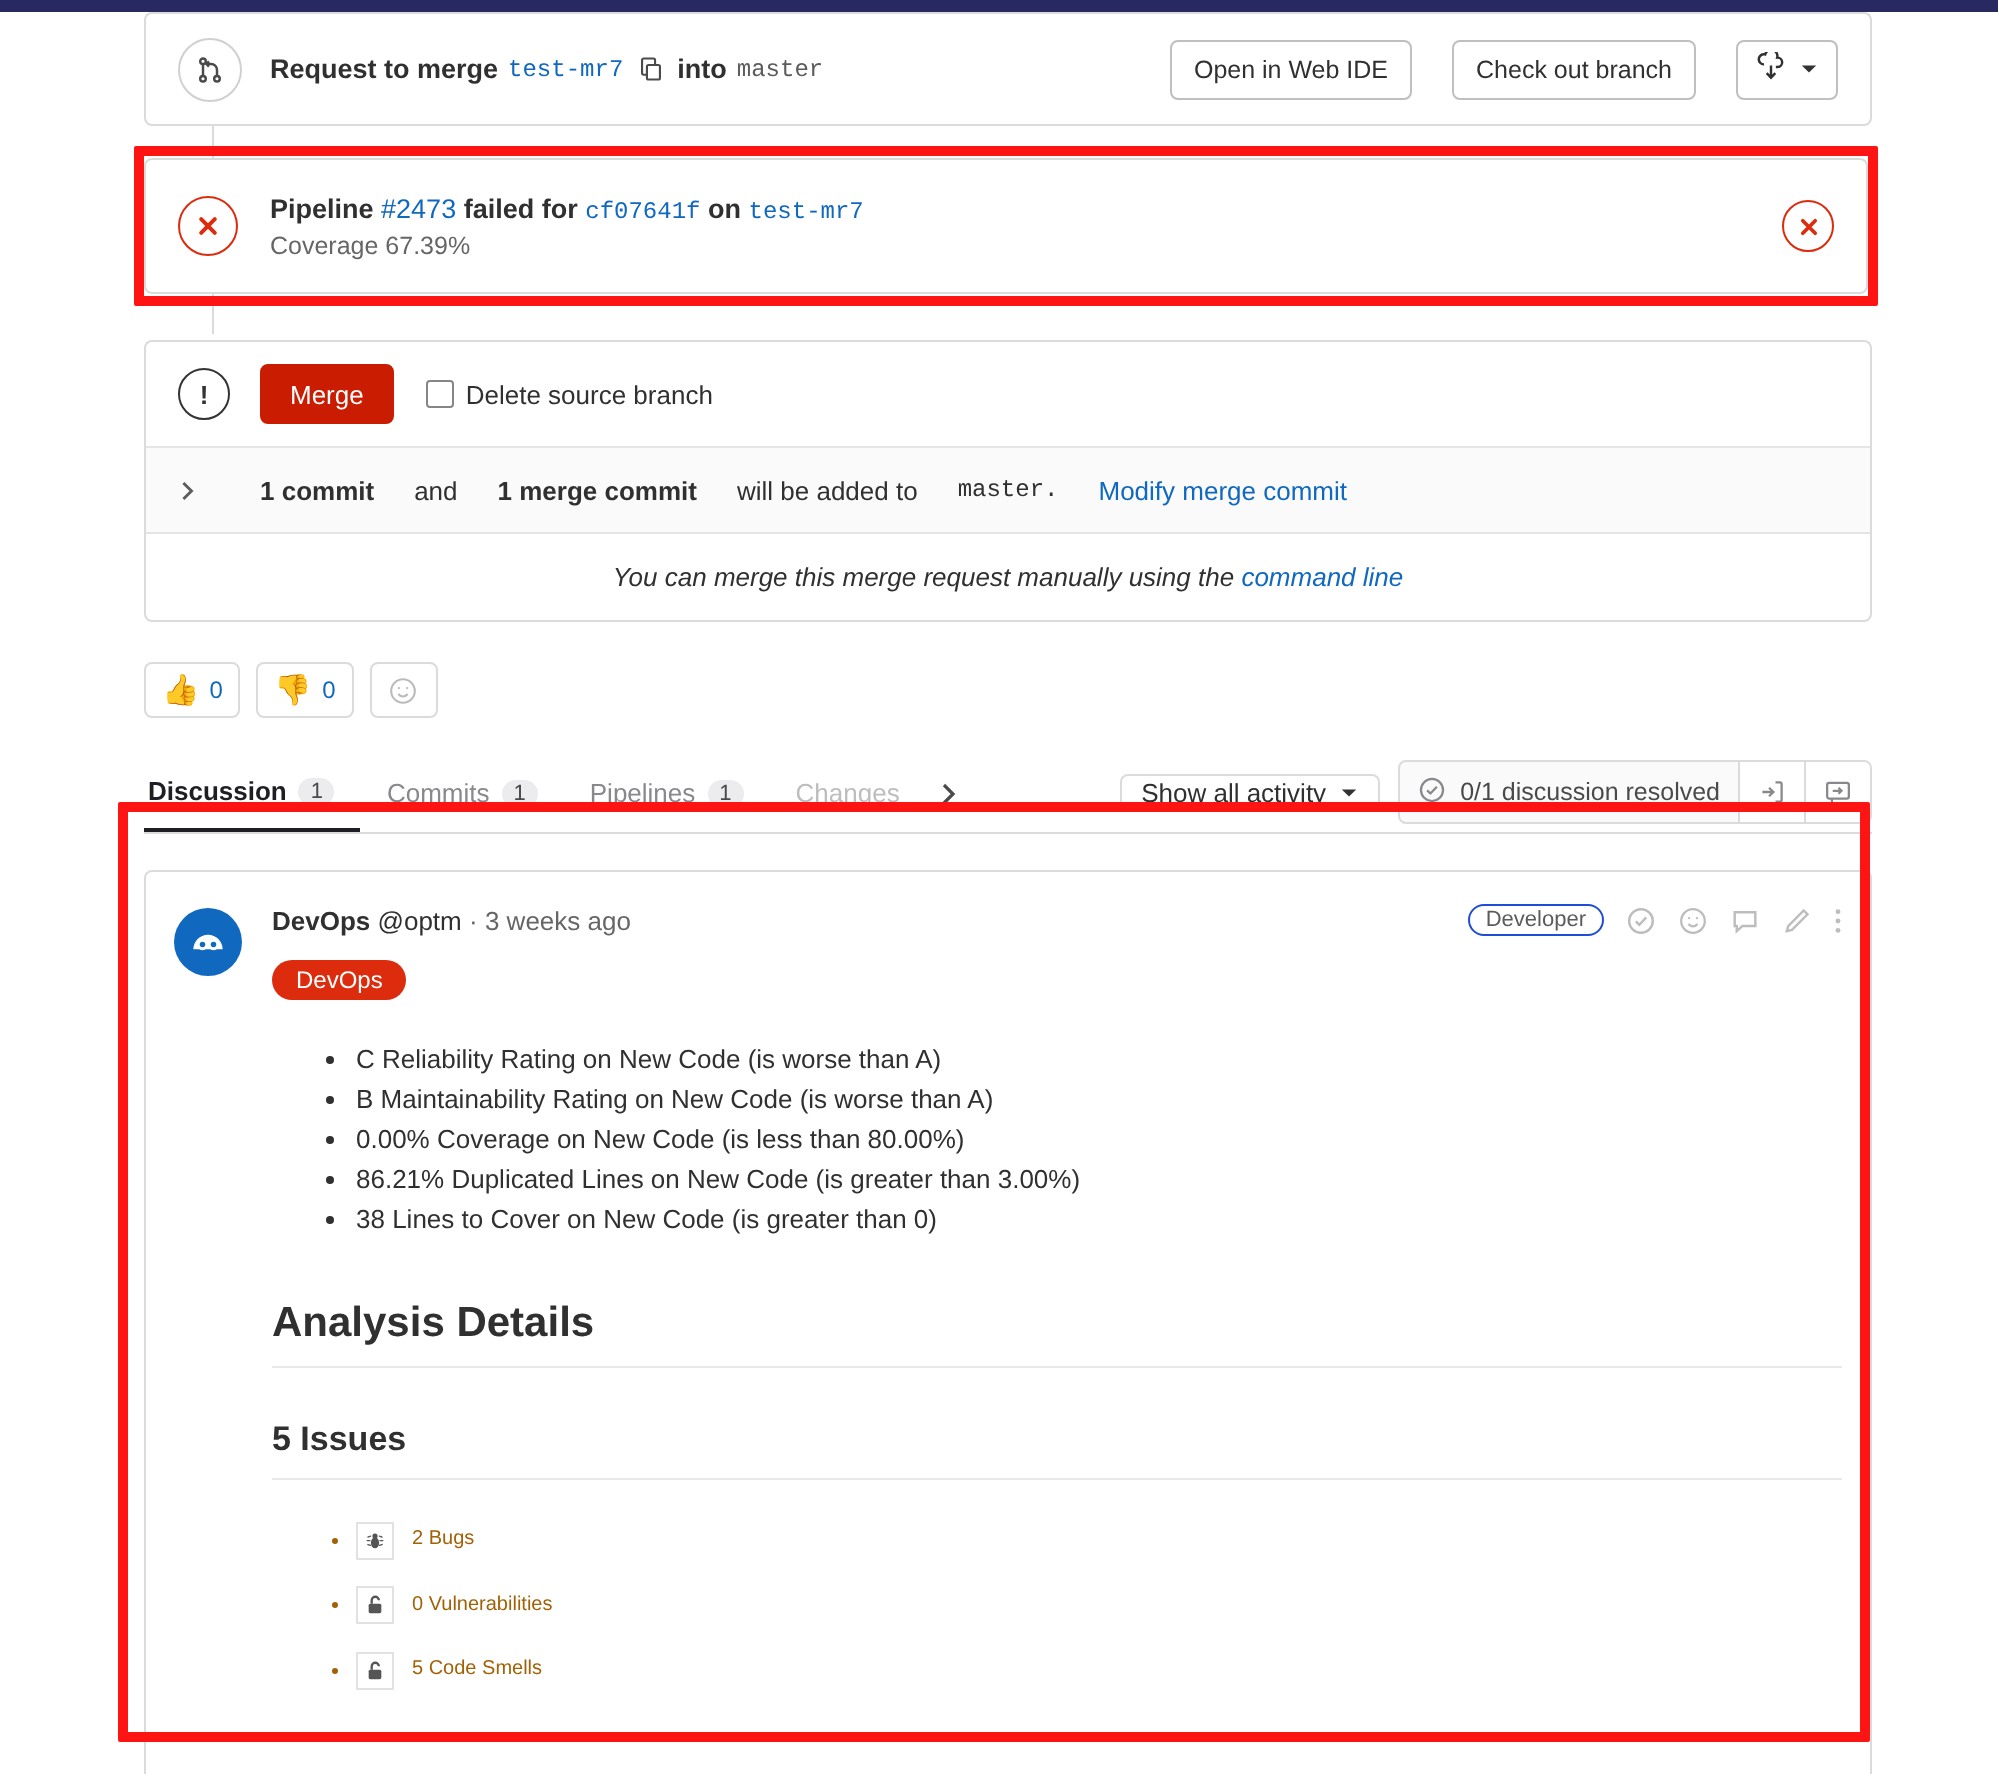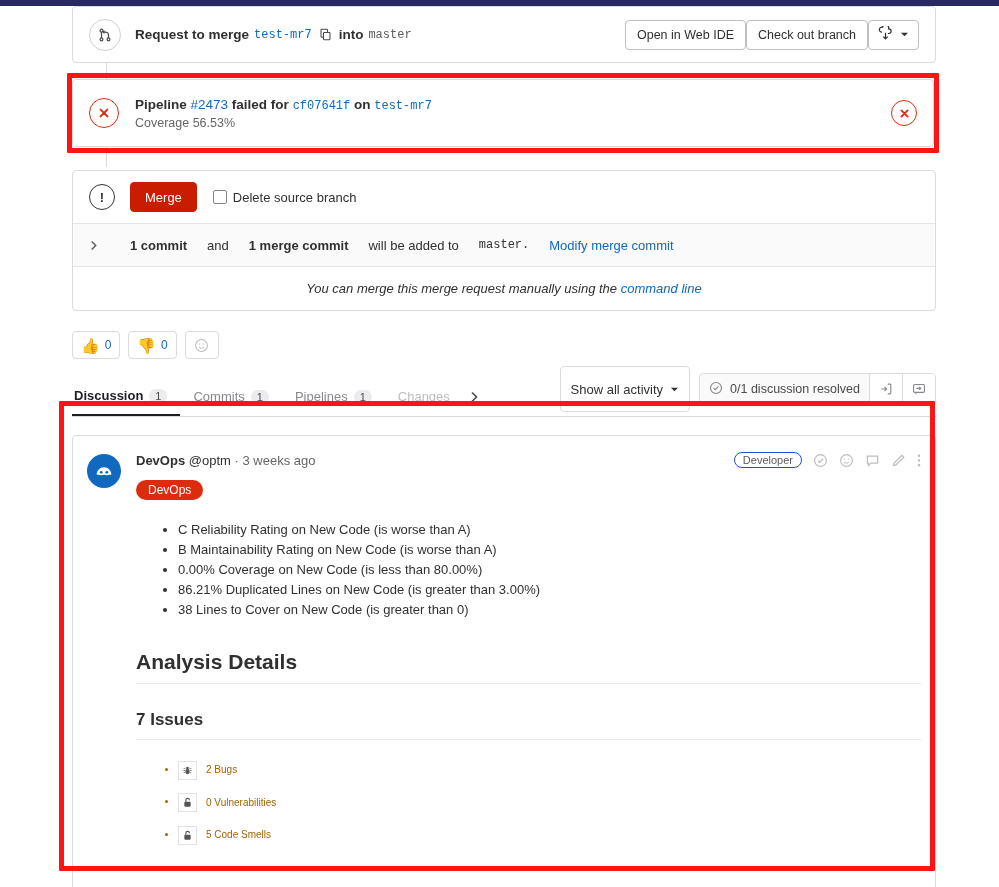--- a/index.html
+++ b/index.html
@@ -89,21 +89,21 @@
     height: 30px;
     padding: 0 11px;
     font-size: 12.5px;
     font-family: "Liberation Sans", sans-serif;
     cursor: pointer;
     display: inline-flex;
     align-items: center;
     justify-content: center;
     white-space: nowrap;
   }
-  .head-actions { display: flex; gap: 0; align-items: flex-end; }
+  .head-actions { display: flex; gap: 20px; align-items: flex-end; }
   .btn-split {
     display: inline-flex;
     align-items: center;
     gap: 7px;
     padding: 0 9px;
   }
 
   
   .connector {
     position: absolute;
@@ -268,21 +268,21 @@
     font-size: 11px;
     color: #4a4a4a;
     font-weight: normal;
   }
   .tab-fade { color: #bdbdc0; }
   .tabs-right { display: flex; align-items: center; gap: 9px; padding-bottom: 4px; }
   .select-btn {
     border: 1px solid #dbdbdb;
     border-radius: 4px;
     background: #fff;
-    height: 46px;
+    height: 18px;
     padding: 0 10px;
     display: inline-flex; align-items: center; gap: 7px;
     font-size: 13px; color: #303030; cursor: pointer; text-align: center;
   }
   .resolved-group {
     display: flex; align-items: center;
     border: 1px solid #dbdbdb;
     border-radius: 4px;
     height: 30px;
     overflow: hidden;
@@ -631,21 +631,21 @@
       <ul class="gate-list">
         <li>C Reliability Rating on New Code (is worse than A)</li>
         <li>B Maintainability Rating on New Code (is worse than A)</li>
         <li>0.00% Coverage on New Code (is less than 80.00%)</li>
         <li>86.21% Duplicated Lines on New Code (is greater than 3.00%)</li>
         <li>38 Lines to Cover on New Code (is greater than 0)</li>
       </ul>
 
       <h2 class="h-analysis">Analysis Details</h2>
 
-      <h3 class="h-issues">7 Issues</h3>
+      <h3 class="h-issues">5 Issues</h3>
 
       <ul class="issue-list">
         <li>
           <span class="issue-li-inner">
             <span class="sq-ico">
               <svg width="11" height="11" viewBox="0 0 16 16" fill="#555">
                 <ellipse cx="8" cy="9.3" rx="3" ry="4"></ellipse>
                 <circle cx="8" cy="4.4" r="1.9"></circle>
                 <rect x="1.8" y="7.2" width="3" height="1" rx="0.5"></rect>
                 <rect x="11.2" y="7.2" width="3" height="1" rx="0.5"></rect>
@@ -696,21 +696,21 @@
   </div>
   <div class="pipeline-text">
     <div class="pipeline-line1">
       <span class="bold">Pipeline</span>
       <a class="lnk" href="#">#2473</a>
       <span class="bold">failed for</span>
       <a class="lnk mono" href="#">cf07641f</a>
       <span class="bold">on</span>
       <a class="lnk mono" href="#">test-mr7</a>
     </div>
-    <div class="pipeline-line2">Coverage 56.53%</div>
+    <div class="pipeline-line2">Coverage 67.39%</div>
   </div>
   <div class="status-circle-fail" style="width:24px;height:24px;">
     <svg width="11" height="11" viewBox="0 0 12 12" fill="none" stroke="currentColor" stroke-width="2" stroke-linecap="round">
       <path d="M2.6 2.6 9.4 9.4M9.4 2.6 2.6 9.4"></path>
     </svg>
   </div>
 </div>
 
 <div class="annot" id="annot-pipeline"></div>
 <div class="annot" id="annot-note"></div>

